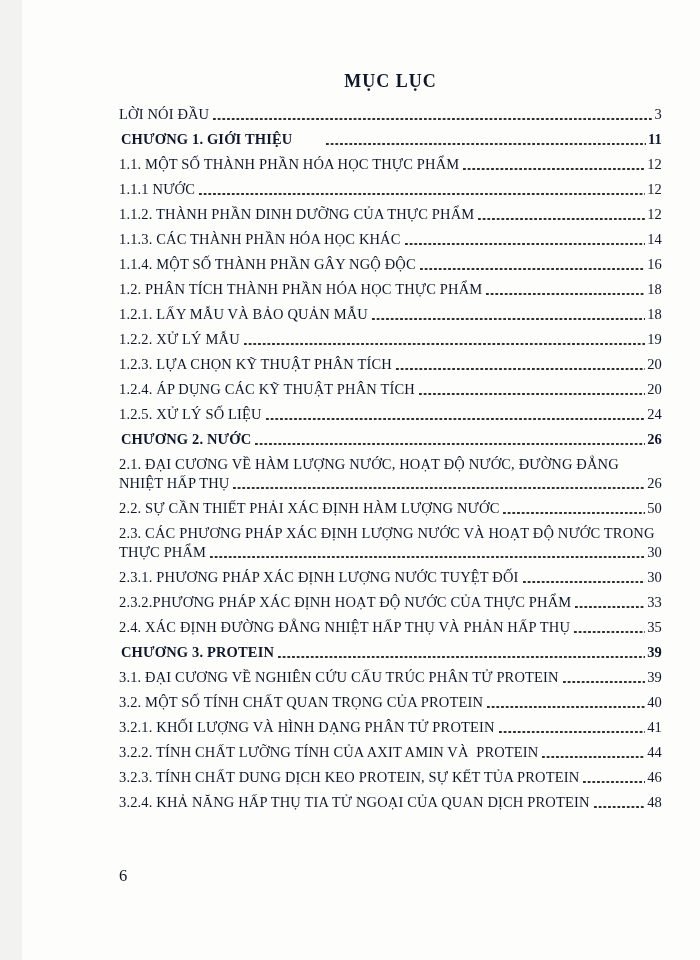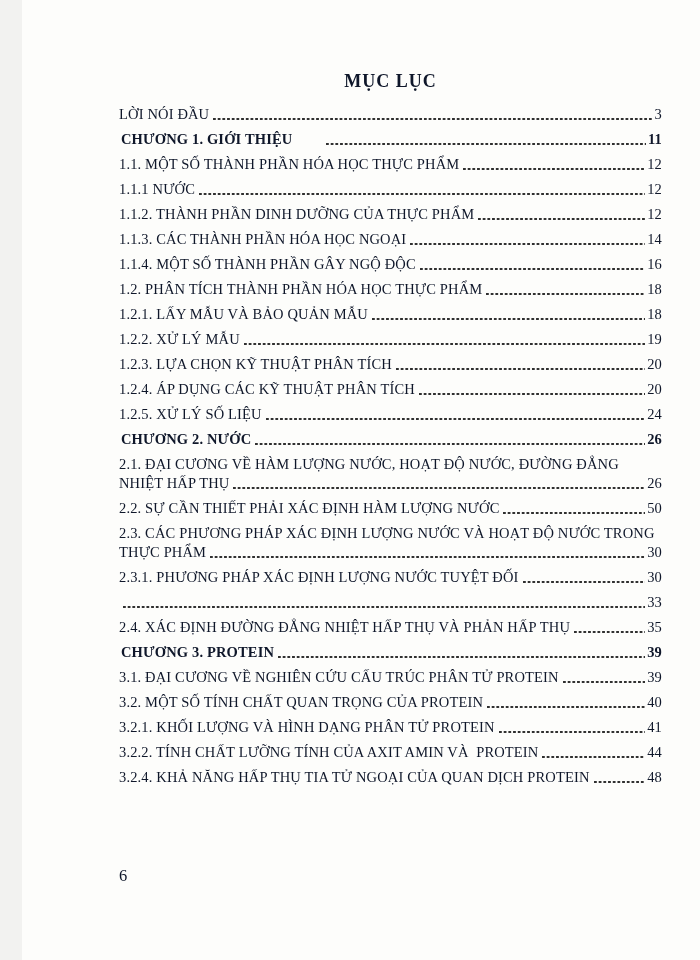--- a/index.html
+++ b/index.html
@@ -112,21 +112,21 @@
       </div>
       <div class="toc-entry">
         <div class="toc-line">
           <span class="toc-text">1.1.2. THÀNH PHẦN DINH DƯỠNG CỦA THỰC PHẨM</span>
           <span class="dots"></span>
           <span class="toc-page-num">12</span>
         </div>
       </div>
       <div class="toc-entry">
         <div class="toc-line">
-          <span class="toc-text">1.1.3. CÁC THÀNH PHẦN HÓA HỌC NGOẠI</span>
+          <span class="toc-text">1.1.3. CÁC THÀNH PHẦN HÓA HỌC KHÁC</span>
           <span class="dots"></span>
           <span class="toc-page-num">14</span>
         </div>
       </div>
       <div class="toc-entry">
         <div class="toc-line">
           <span class="toc-text">1.1.4. MỘT SỐ THÀNH PHẦN GÂY NGỘ ĐỘC</span>
           <span class="dots"></span>
           <span class="toc-page-num">16</span>
         </div>
@@ -209,20 +209,21 @@
       </div>
       <div class="toc-entry">
         <div class="toc-line">
           <span class="toc-text">2.3.1. PHƯƠNG PHÁP XÁC ĐỊNH LƯỢNG NƯỚC TUYỆT ĐỐI</span>
           <span class="dots"></span>
           <span class="toc-page-num">30</span>
         </div>
       </div>
       <div class="toc-entry">
         <div class="toc-line">
+          <span class="toc-text">2.3.2.PHƯƠNG PHÁP XÁC ĐỊNH HOẠT ĐỘ NƯỚC CỦA THỰC PHẨM</span>
           <span class="dots"></span>
           <span class="toc-page-num">33</span>
         </div>
       </div>
       <div class="toc-entry">
         <div class="toc-line">
           <span class="toc-text">2.4. XÁC ĐỊNH ĐƯỜNG ĐẲNG NHIỆT HẤP THỤ VÀ PHẢN HẤP THỤ</span>
           <span class="dots"></span>
           <span class="toc-page-num">35</span>
         </div>
@@ -253,20 +254,27 @@
           <span class="toc-text">3.2.1. KHỐI LƯỢNG VÀ HÌNH DẠNG PHÂN TỬ PROTEIN</span>
           <span class="dots"></span>
           <span class="toc-page-num">41</span>
         </div>
       </div>
       <div class="toc-entry">
         <div class="toc-line">
           <span class="toc-text">3.2.2. TÍNH CHẤT LƯỠNG TÍNH CỦA AXIT AMIN VÀ  PROTEIN</span>
           <span class="dots"></span>
           <span class="toc-page-num">44</span>
+        </div>
+      </div>
+      <div class="toc-entry">
+        <div class="toc-line">
+          <span class="toc-text">3.2.3. TÍNH CHẤT DUNG DỊCH KEO PROTEIN, SỰ KẾT TỦA PROTEIN</span>
+          <span class="dots"></span>
+          <span class="toc-page-num">46</span>
         </div>
       </div>
       <div class="toc-entry">
         <div class="toc-line">
           <span class="toc-text">3.2.4. KHẢ NĂNG HẤP THỤ TIA TỬ NGOẠI CỦA QUAN DỊCH PROTEIN</span>
           <span class="dots"></span>
           <span class="toc-page-num">48</span>
         </div>
       </div>
     </div>

